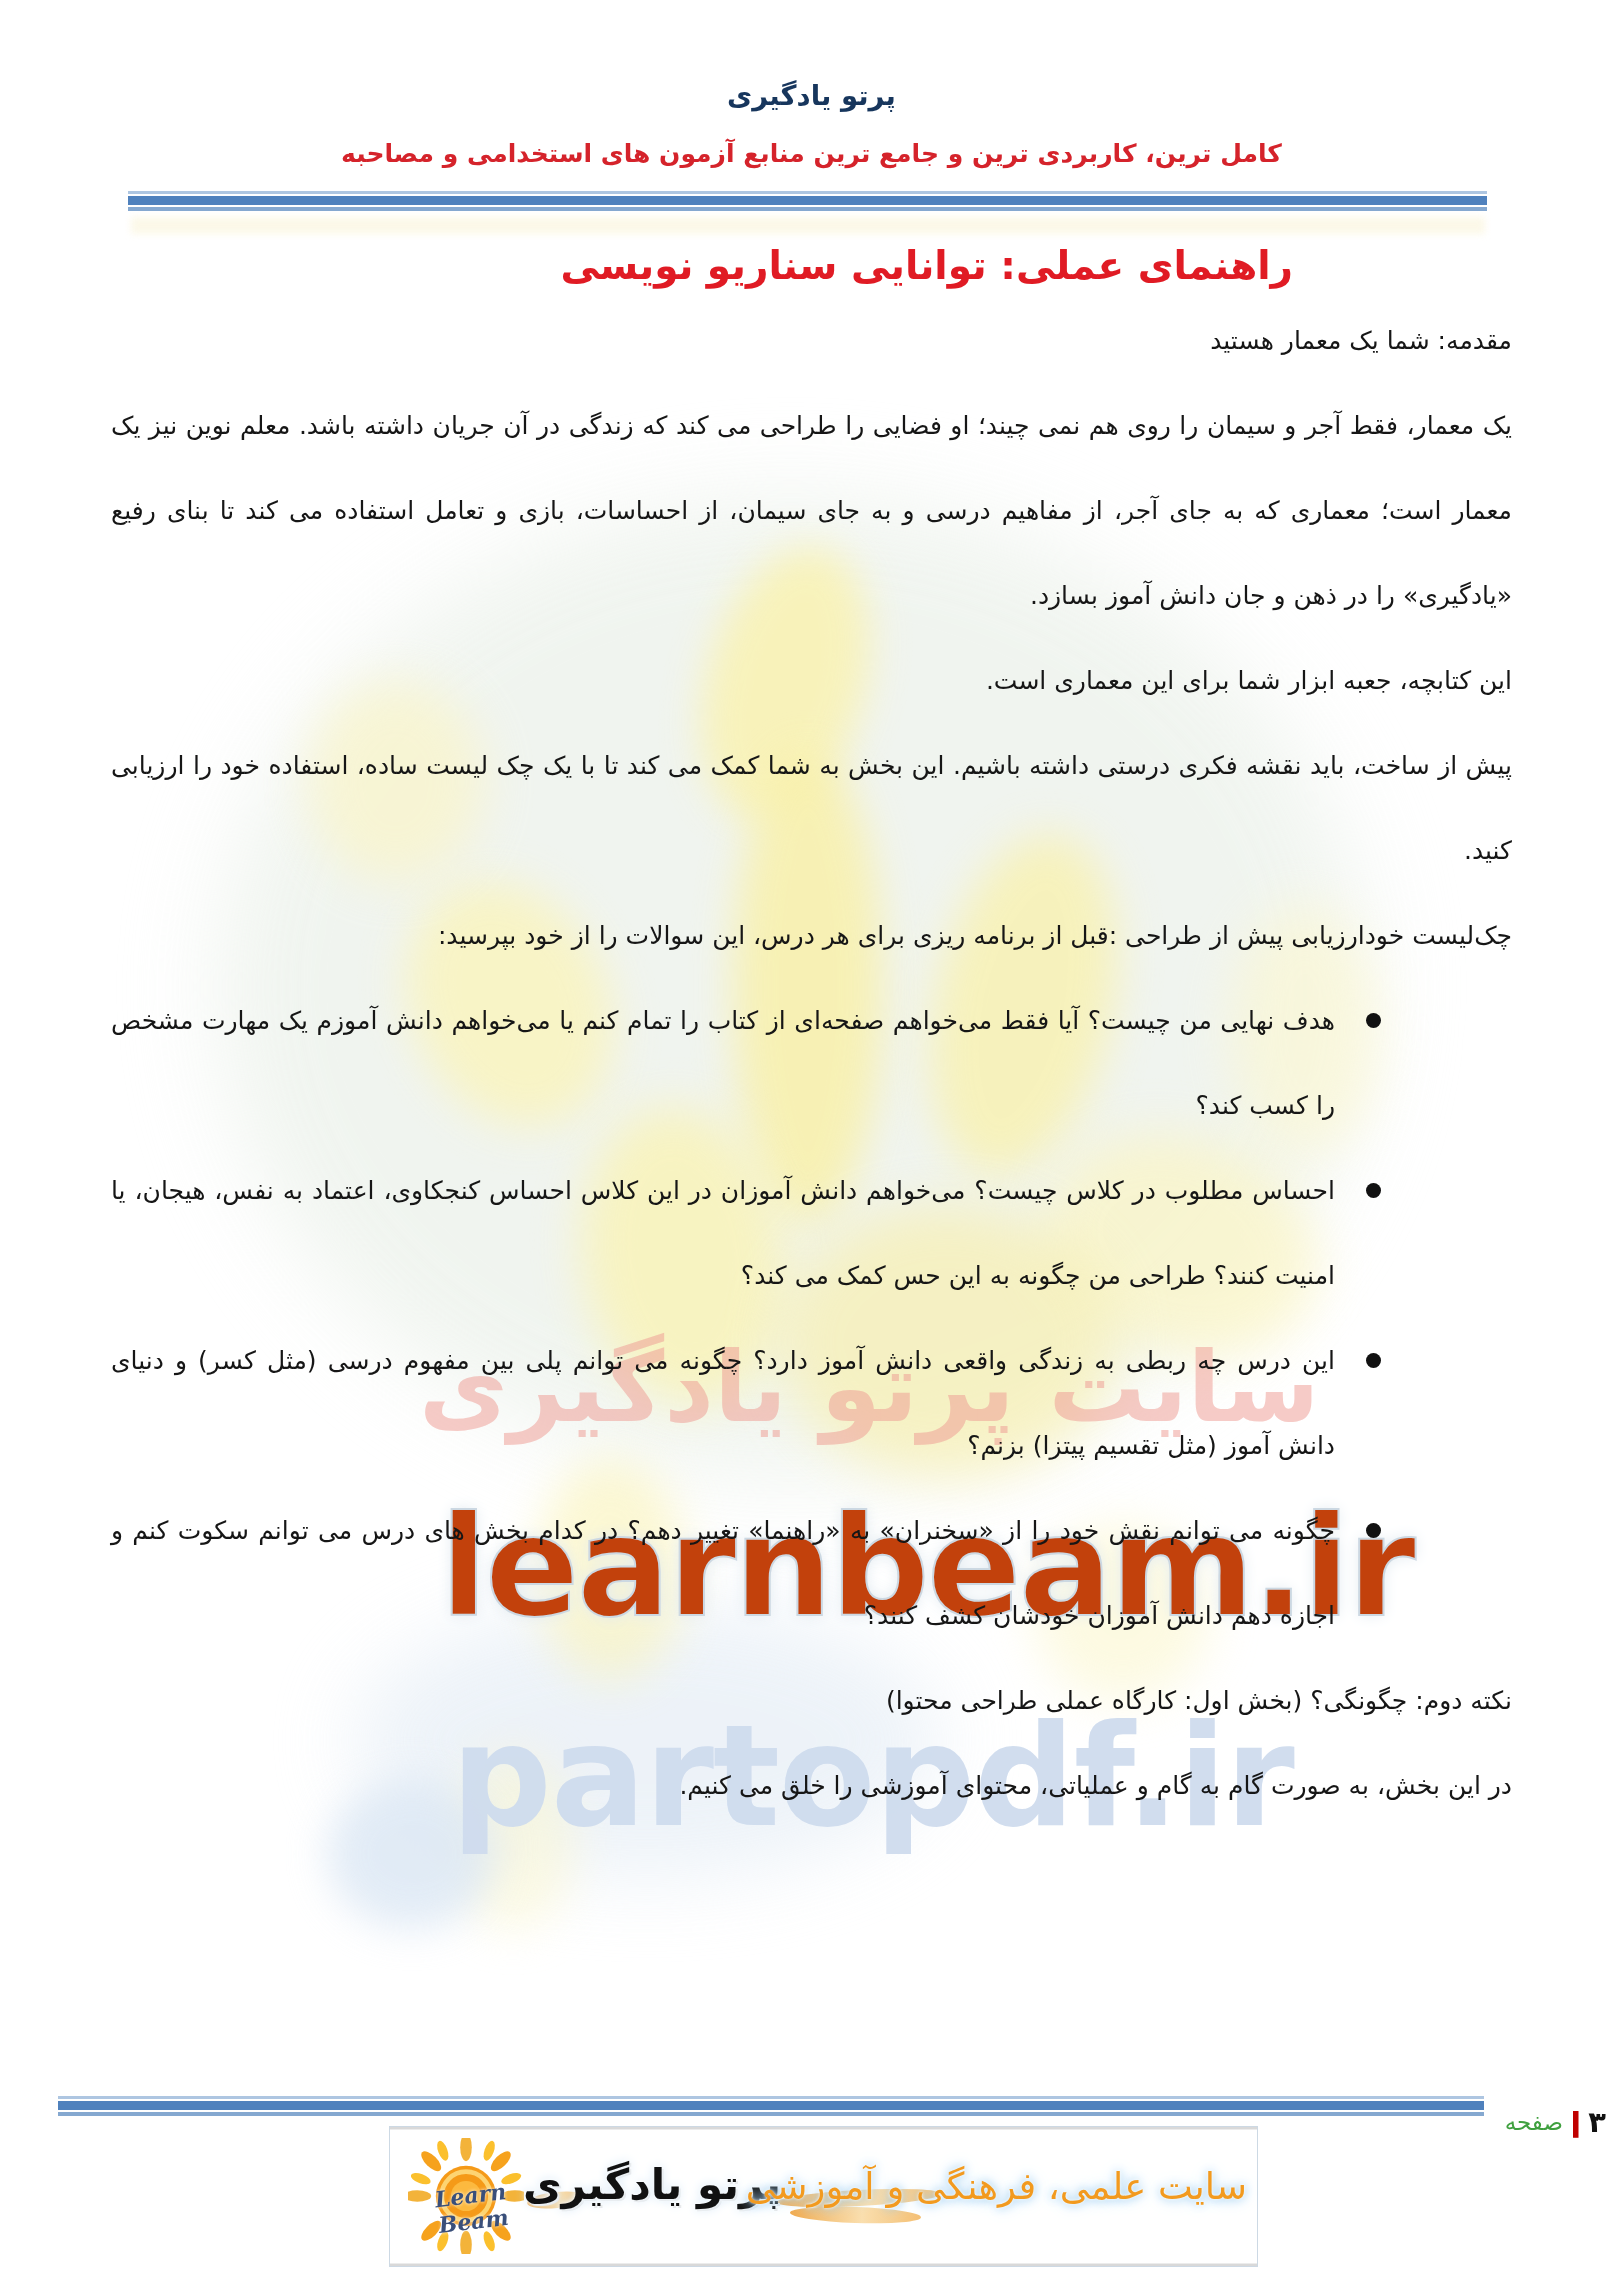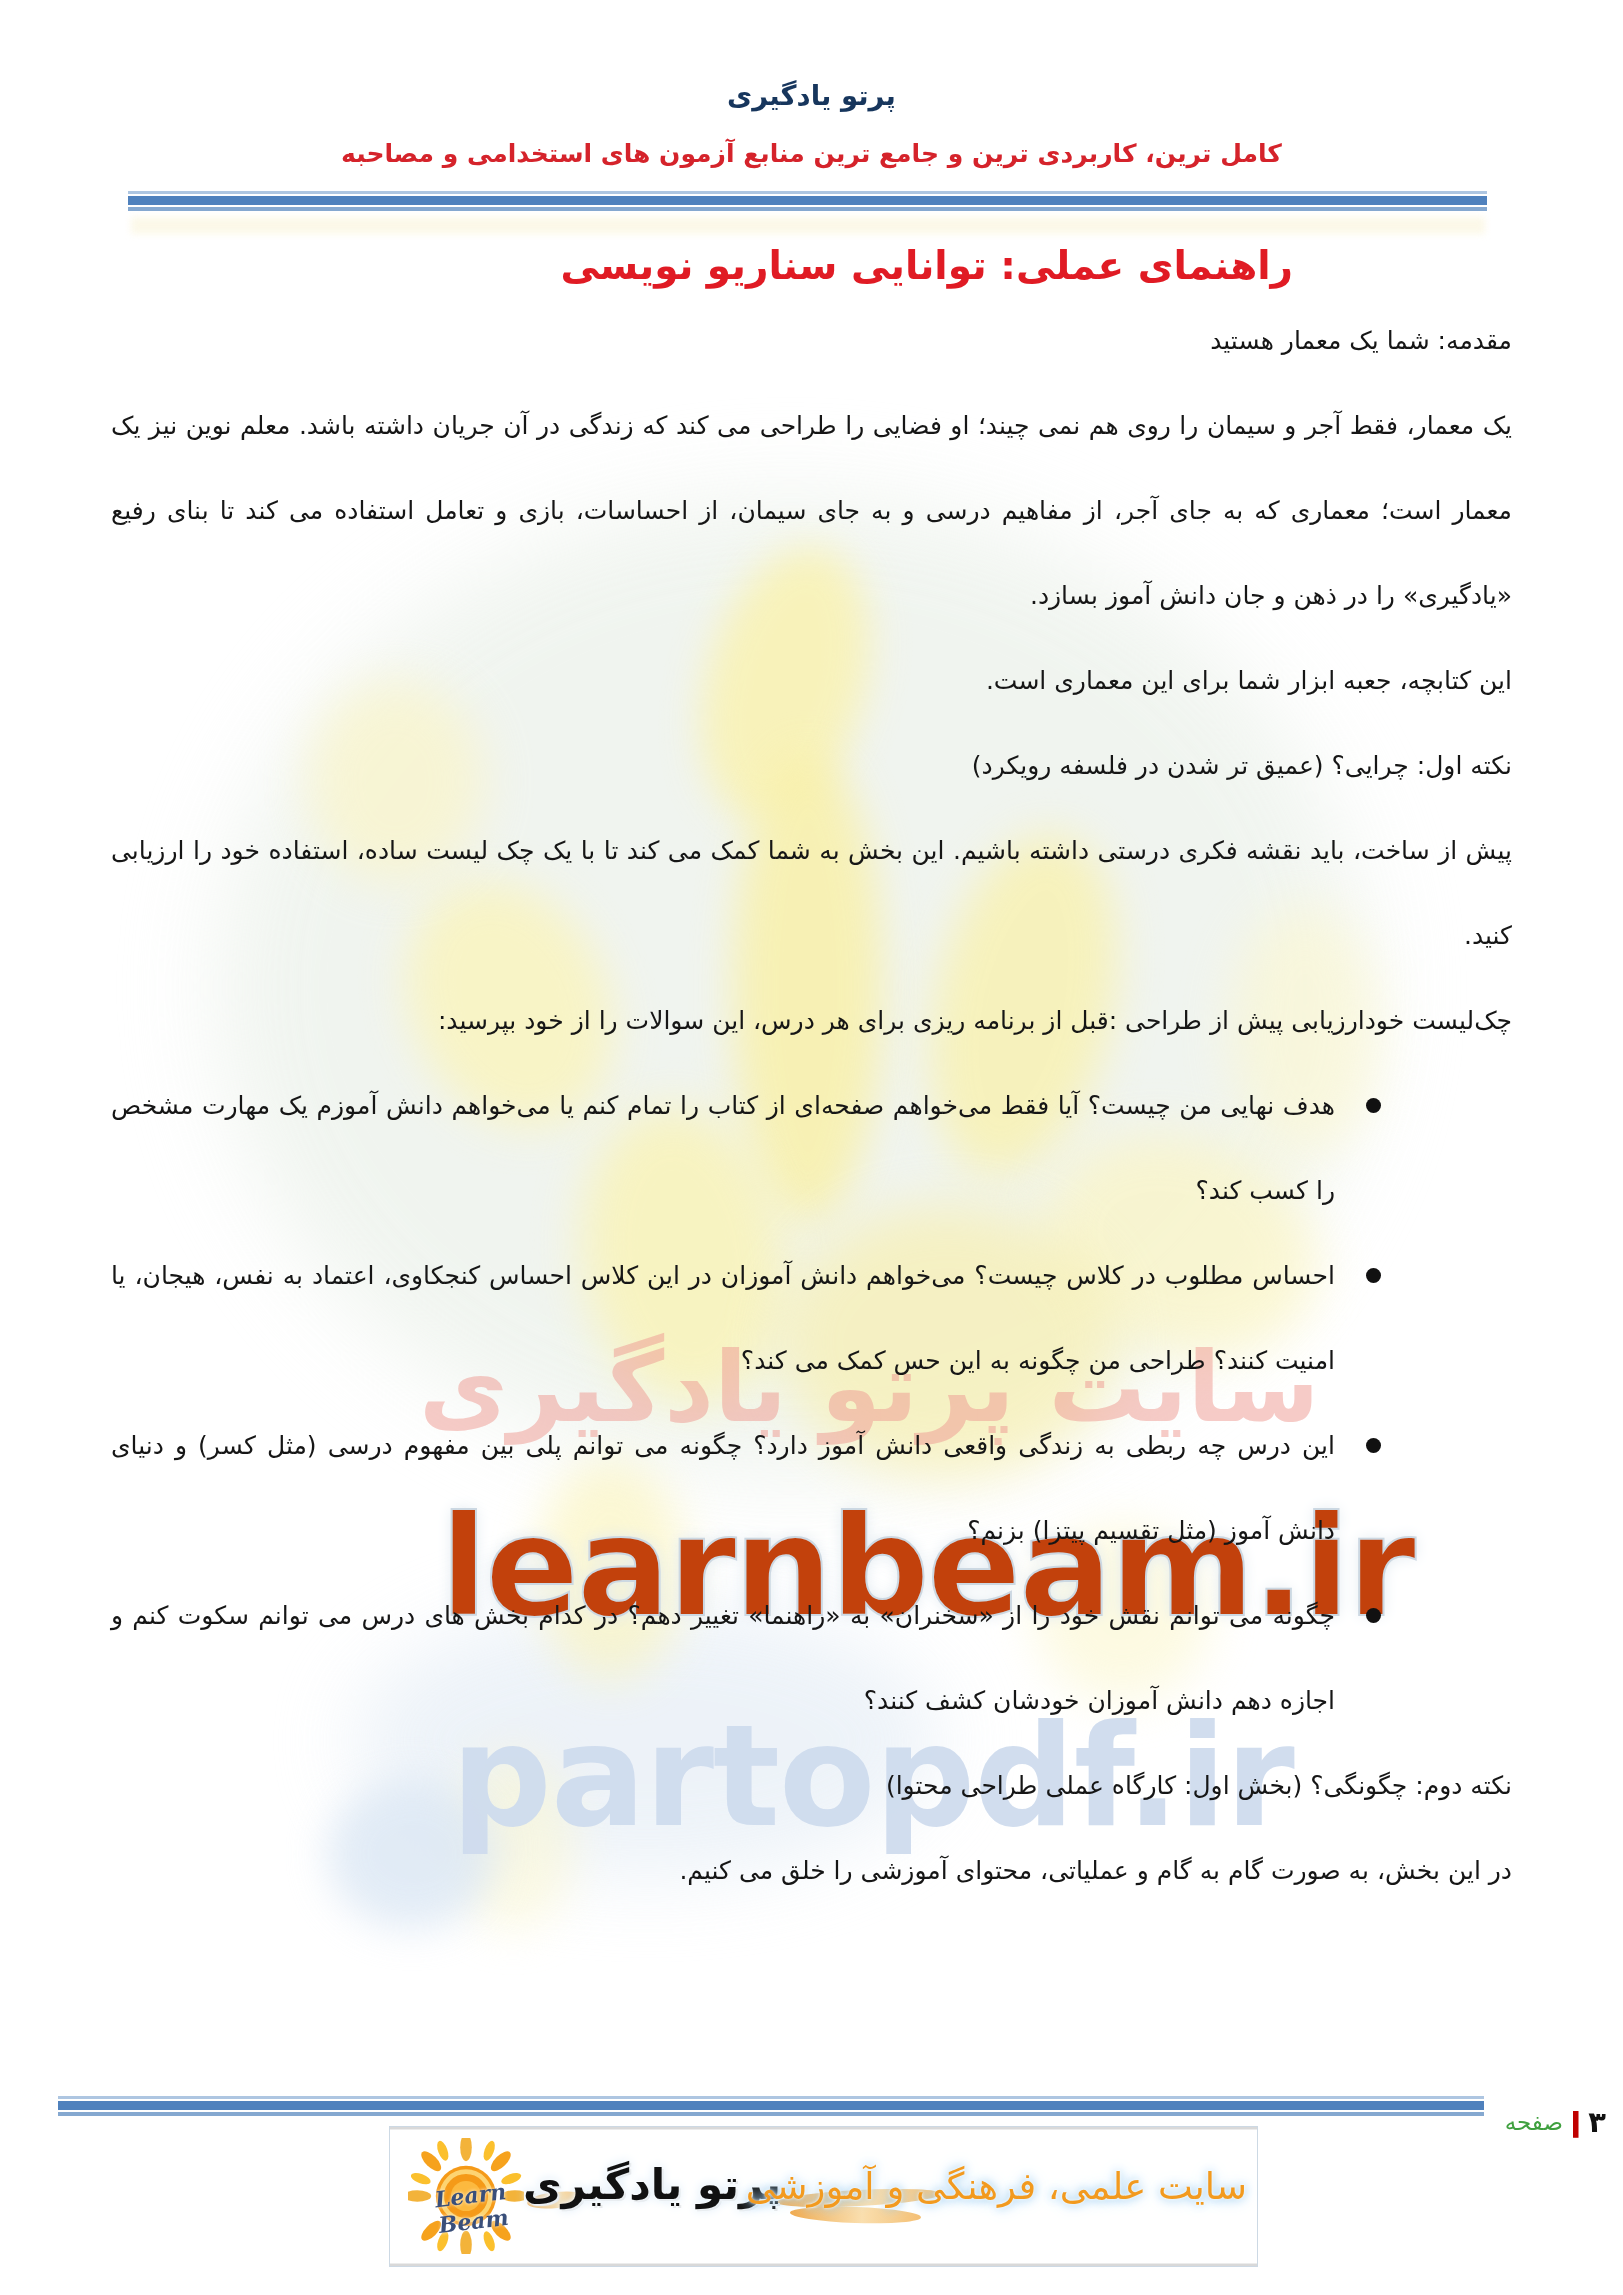--- a/index.html
+++ b/index.html
@@ -144,21 +144,20 @@
       <div class="g2"></div>
       <div class="r3"></div>
   </div>
 
   <div class="doc-title">راهنمای عملی: توانایی سناریو نویسی</div>
 
   <div class="body-text">
     <p>مقدمه: شما یک معمار هستید</p>
     <p>یک معمار، فقط آجر و سیمان را روی هم نمی چیند؛ او فضایی را طراحی می کند که زندگی در آن جریان داشته باشد. معلم نوین نیز یک معمار است؛ معماری که به جای آجر، از مفاهیم درسی و به جای سیمان، از احساسات، بازی و تعامل استفاده می کند تا بنای رفیع «یادگیری» را در ذهن و جان دانش آموز بسازد.</p>
     <p>این کتابچه، جعبه ابزار شما برای این معماری است.</p>
-    <p>نکته اول: چرایی؟ (عمیق تر شدن در فلسفه رویکرد)</p>
     <p>پیش از ساخت، باید نقشه فکری درستی داشته باشیم. این بخش به شما کمک می کند تا با یک چک لیست ساده، استفاده خود را ارزیابی کنید.</p>
     <p>چک‌لیست خودارزیابی پیش از طراحی :قبل از برنامه ریزی برای هر درس، این سوالات را از خود بپرسید:</p>
     <ul>
       <li><span class="dot"></span><span>هدف نهایی من چیست؟ آیا فقط می‌خواهم صفحه‌ای از کتاب را تمام کنم یا می‌خواهم دانش آموزم یک مهارت مشخص را کسب کند؟</span></li>
       <li><span class="dot"></span><span>احساس مطلوب در کلاس چیست؟ می‌خواهم دانش آموزان در این کلاس احساس کنجکاوی، اعتماد به نفس، هیجان، یا امنیت کنند؟ طراحی من چگونه به این حس کمک می کند؟</span></li>
       <li><span class="dot"></span><span>این درس چه ربطی به زندگی واقعی دانش آموز دارد؟ چگونه می توانم پلی بین مفهوم درسی (مثل کسر) و دنیای دانش آموز (مثل تقسیم پیتزا) بزنم؟</span></li>
       <li><span class="dot"></span><span>چگونه می توانم نقش خود را از «سخنران» به «راهنما» تغییر دهم؟ در کدام بخش های درس می توانم سکوت کنم و اجازه دهم دانش آموزان خودشان کشف کنند؟</span></li>
     </ul>
     <p>نکته دوم: چگونگی؟ (بخش اول: کارگاه عملی طراحی محتوا)</p>
     <p>در این بخش، به صورت گام به گام و عملیاتی، محتوای آموزشی را خلق می کنیم.</p>

